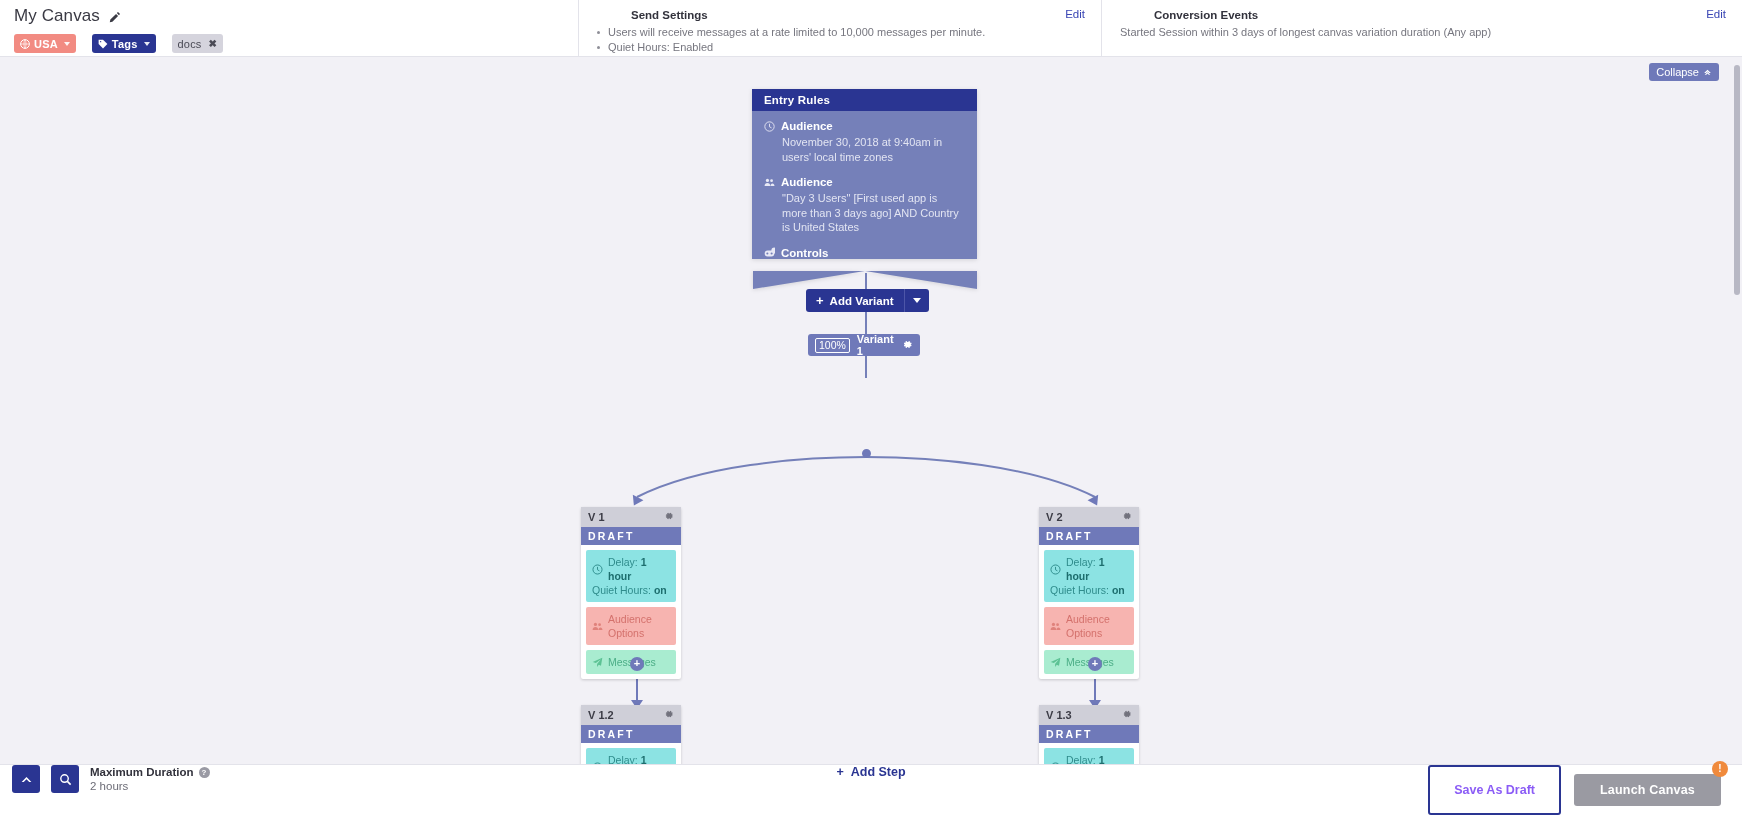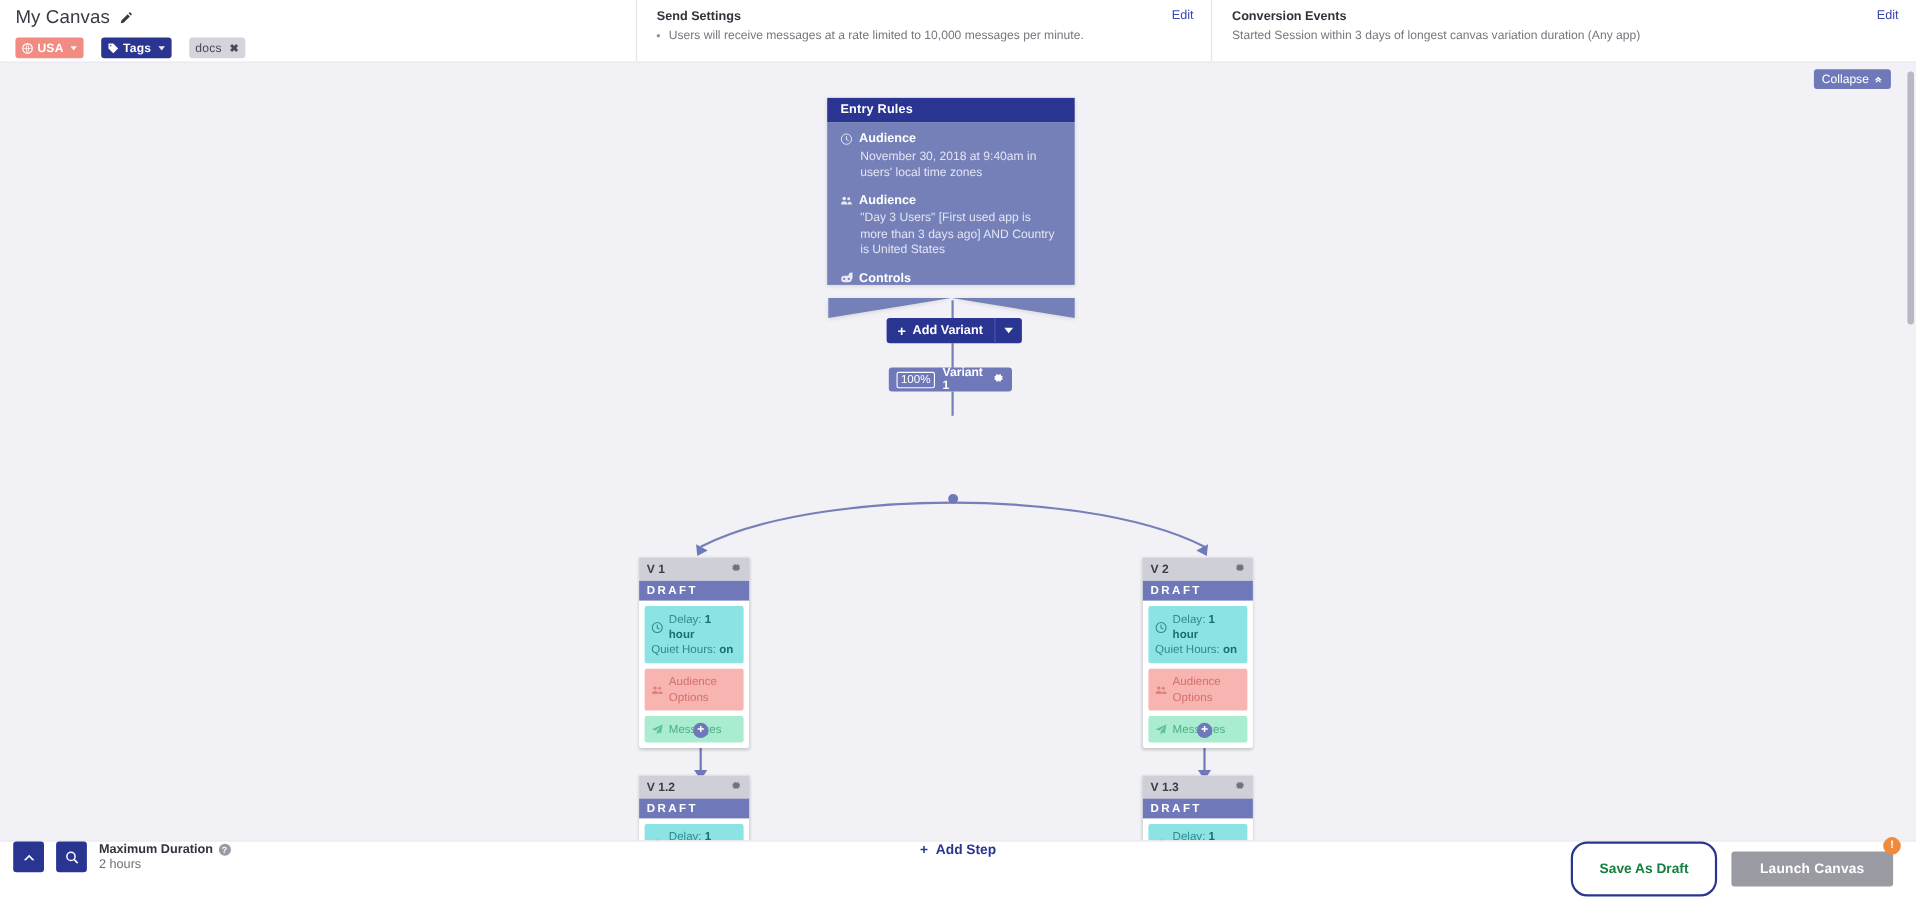--- a/index.html
+++ b/index.html
@@ -38,21 +38,21 @@
   .chip .xmark { font-size: 10px; margin-left: 3px; font-weight: 700; }
   .chip svg { width: 10px; height: 10px; fill: currentColor; }
 
   .tb-sec {
     padding: 9px 0 0 0; position: relative; display: flex;
     border-left: 1px solid #e3e3ea;
   }
   .tb-sec .body { padding-left: 18px; }
   .tb-sec.send { width: 523px; }
   .tb-sec.conv { width: 641px; }
-  .sec-title { font-size: 11.5px; font-weight: 700; color: #32323c; margin-bottom: 4px; }
+  .sec-title { font-size: 11.5px; font-weight: 700; color: #32323c; margin-bottom: 4px; margin-left: 34px; }
   .sec-list { list-style: none; }
   .sec-list li {
     font-size: 11px; color: #76767f; line-height: 15px;
     position: relative; padding-left: 11px;
   }
   .sec-list li::before {
     content: ""; position: absolute; left: 0; top: 6px;
     width: 3px; height: 3px; border-radius: 50%; background: #8e8e97;
   }
   .sec-line { font-size: 11px; color: #76767f; line-height: 15px; }
@@ -211,22 +211,22 @@
   .bb-center {
     position: absolute; left: 50%; transform: translateX(-50%);
     display: flex; align-items: center; gap: 7px; color: #2a3592;
     font-size: 12.5px; font-weight: 700; cursor: pointer;
   }
   .bb-right {
     margin-left: auto; display: flex; align-items: center; gap: 13px;
     padding-right: 21px; position: relative;
   }
   .btn-draft {
-    border: 2px solid #2a3592; color: #15803d; background: #fff;
-    font-size: 12.5px; font-weight: 700; padding: 16px 24px; border-radius: 15px;
+    border: 2px solid #2a3592; color: #8b5cf6; background: #fff;
+    font-size: 12.5px; font-weight: 700; padding: 16px 24px; border-radius: 3px;
     cursor: pointer; font-family: inherit;
   }
   .btn-launch {
     border: none; background: #9a9aa2; color: #fff; font-size: 12.5px;
     font-weight: 700; padding: 9px 26px; border-radius: 3px; cursor: pointer;
     font-family: inherit; letter-spacing: .2px;
   }
   .warn-badge {
     position: absolute; right: 14px; top: -4px; width: 16px; height: 16px;
     background: #f08a3c; border-radius: 50%; color: #fff; font-size: 10px;
@@ -271,20 +271,21 @@
           <span class="xmark">✖</span>
         </div>
       </div>
     </div>
 
     <div class="tb-sec send">
       <div class="body">
         <div class="sec-title">Send Settings</div>
         <ul class="sec-list">
           <li>Users will receive messages at a rate limited to 10,000 messages per minute.</li>
+          <li>Quiet Hours: Enabled</li>
         </ul>
       </div>
       <span class="edit-link">Edit</span>
     </div>
 
     <div class="tb-sec conv">
       <div class="body">
         <div class="sec-title">Conversion Events</div>
         <div class="sec-line">Started Session within 3 days of longest canvas variation duration (Any app)</div>
       </div>

